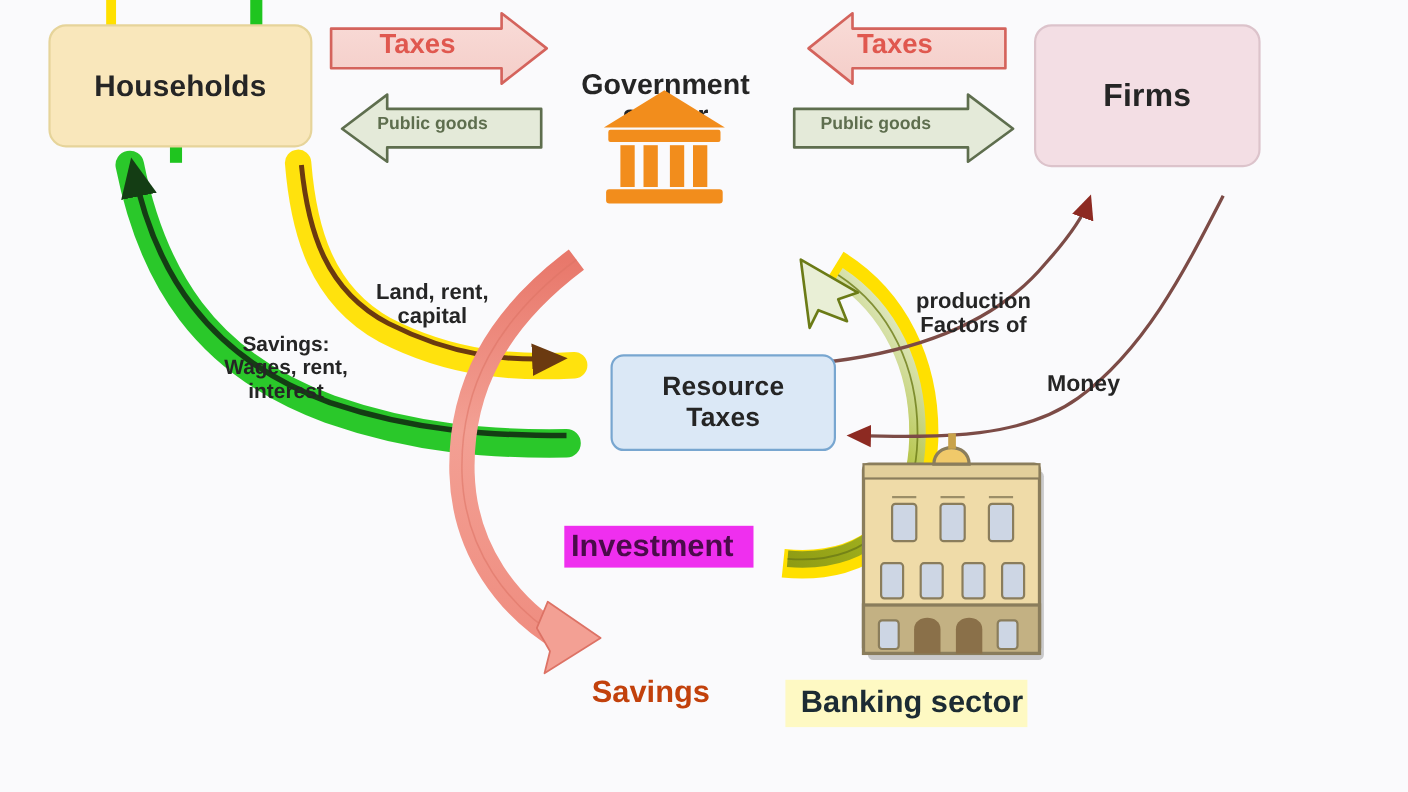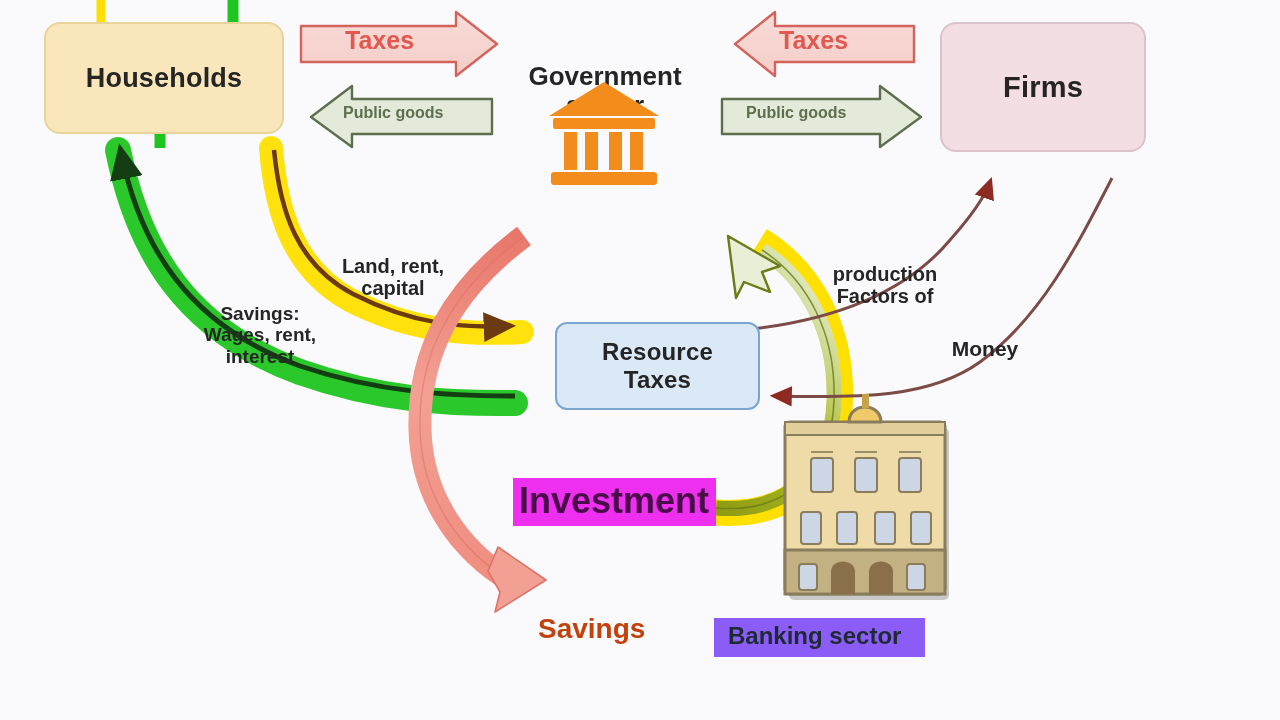--- a/index.html
+++ b/index.html
@@ -78,31 +78,31 @@
     font-size: 28px; color: #c2410c; width: 180px; text-align: left;
   }
   .hl-label {
     position: absolute;
     font-weight: bold;
     text-align: center;
     white-space: nowrap;
   }
   #investment-label {
     left: 513px; top: 478px;
-    font-size: 36px;
+    font-size: 28px;
     color: #4a0b4a;
     background: #ef2fef;
-    padding: 2px 7px 4px 6px;
+    padding: 2px 18px 4px 6px;
   }
   #banking-label {
     left: 714px; top: 618px;
-    font-size: 24px;
+    font-size: 28px;
     color: #1c2b33;
-    background: #8b5cf6;
-    padding: 4px 24px 7px 14px;
+    background: #fef9c3;
+    padding: 4px 4px 7px 14px;
   }
   .arrow-text {
     position: absolute;
     font-weight: bold;
     white-space: nowrap;
   }
   #taxes-left-text { left: 345px; top: 26px; font-size: 25px; color: #e0584f; }
   #taxes-right-text { left: 779px; top: 26px; font-size: 25px; color: #e0584f; }
   #pg-left-text  { left: 343px; top: 104px; font-size: 16px; color: #5e6e4e; }
   #pg-right-text { left: 746px; top: 104px; font-size: 16px; color: #5e6e4e; }

